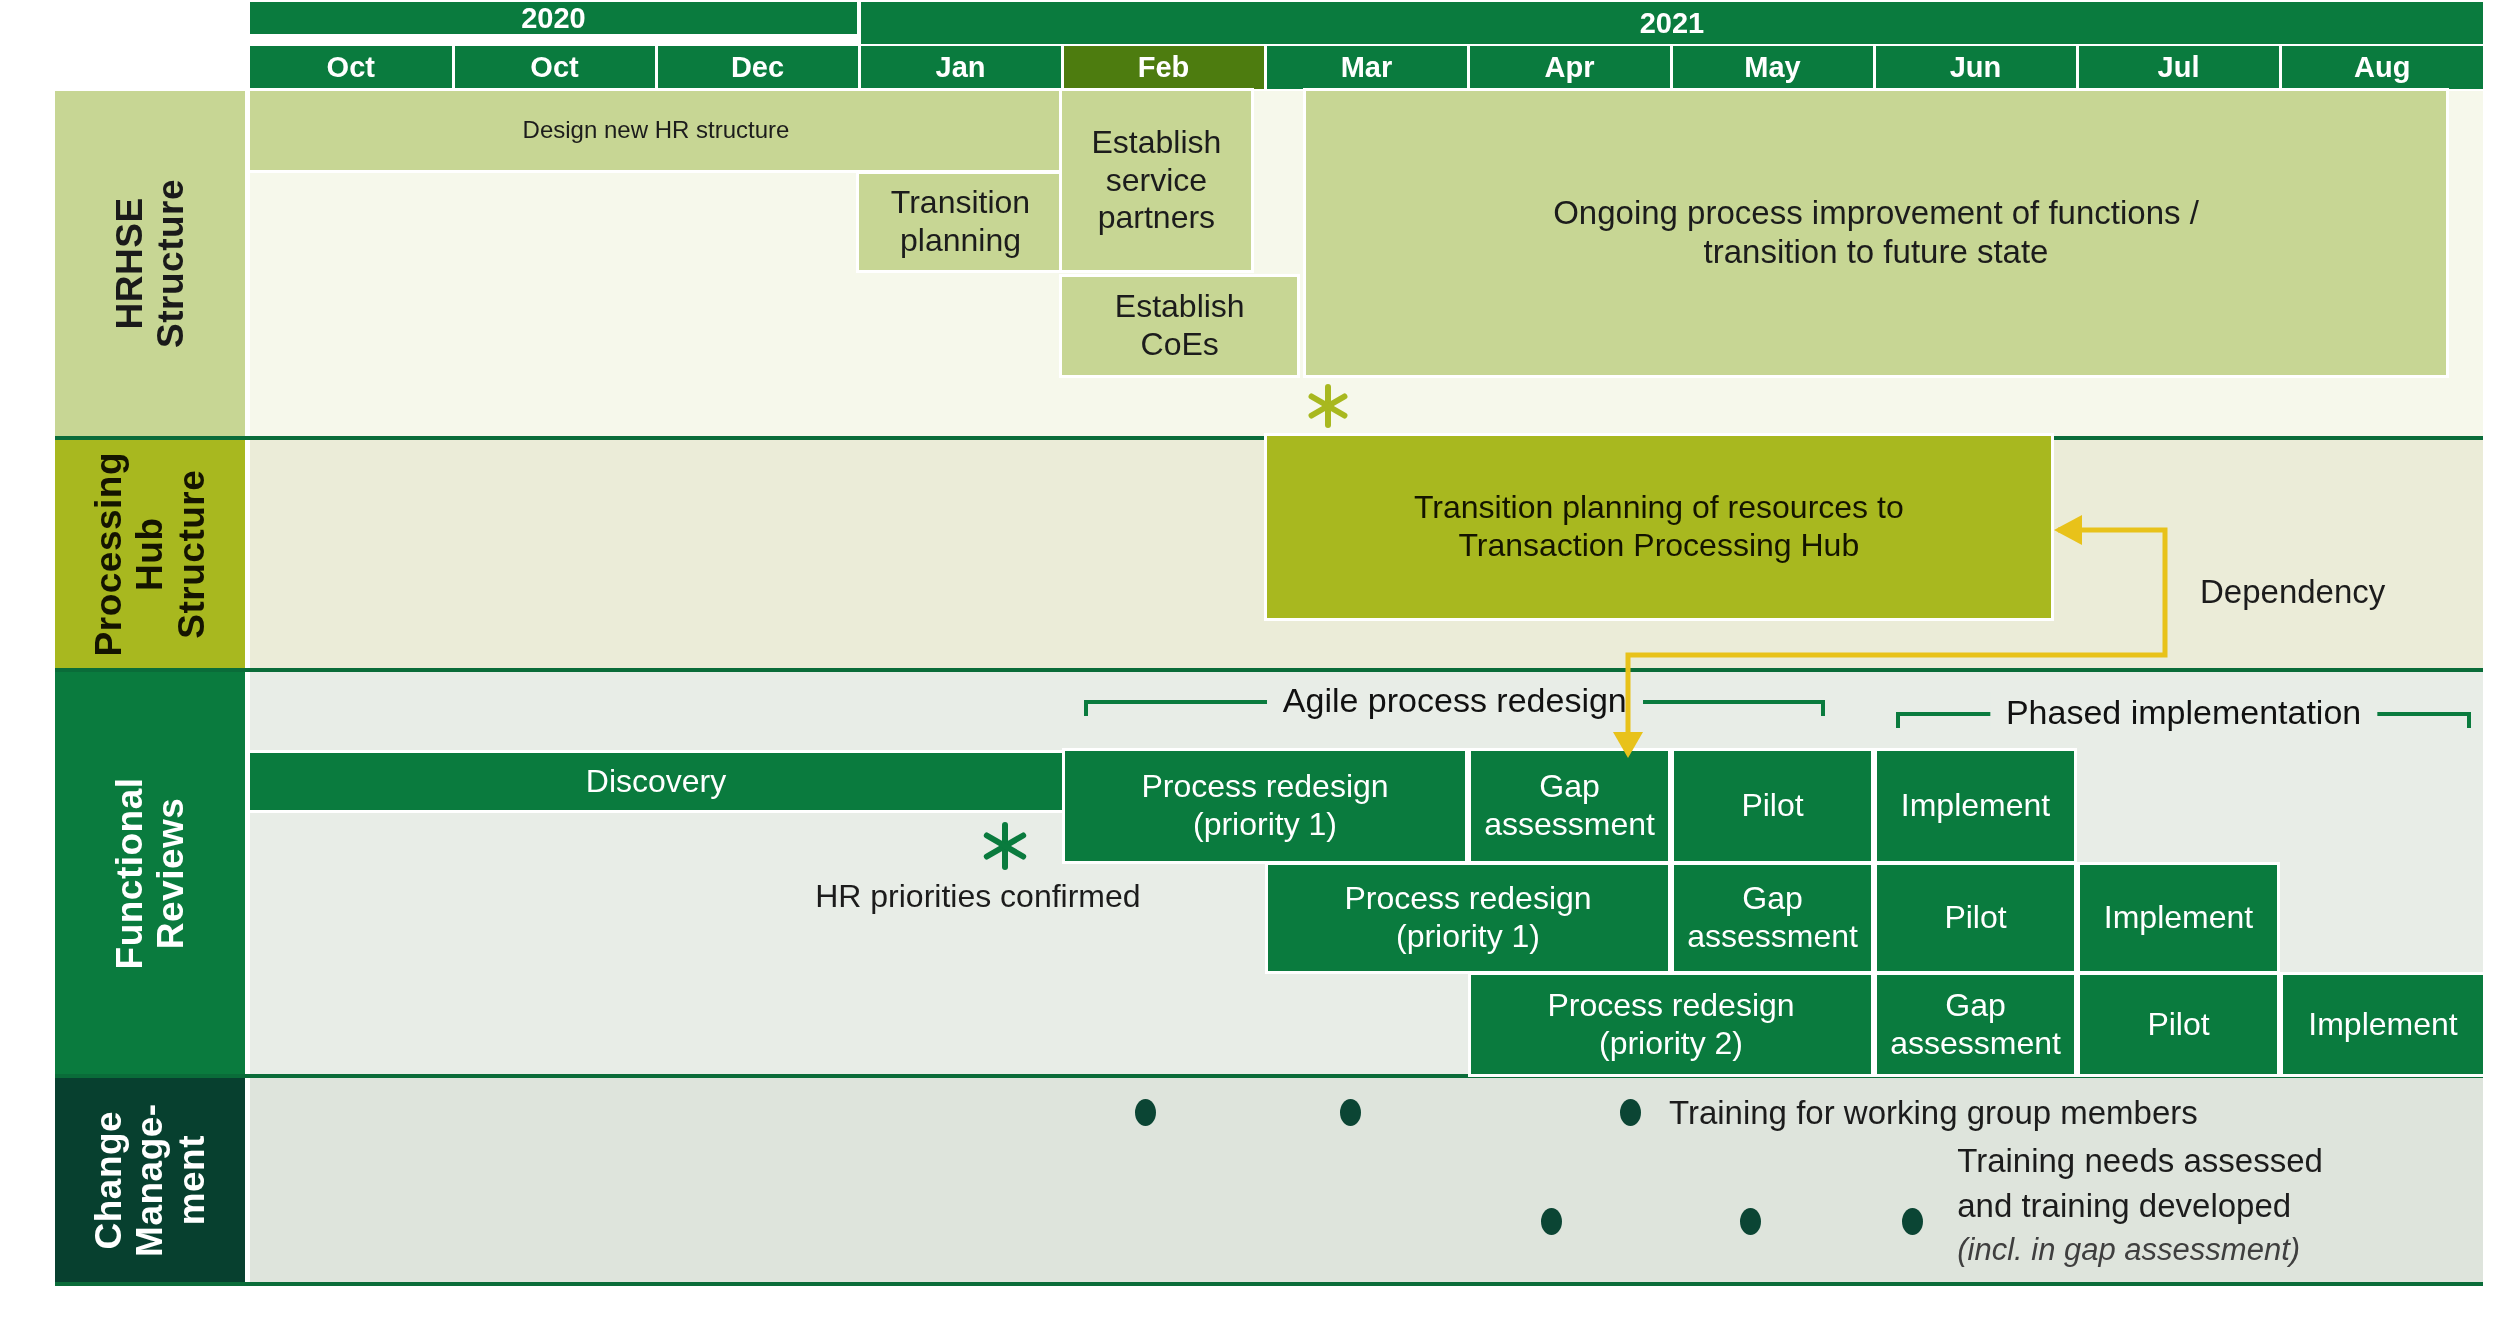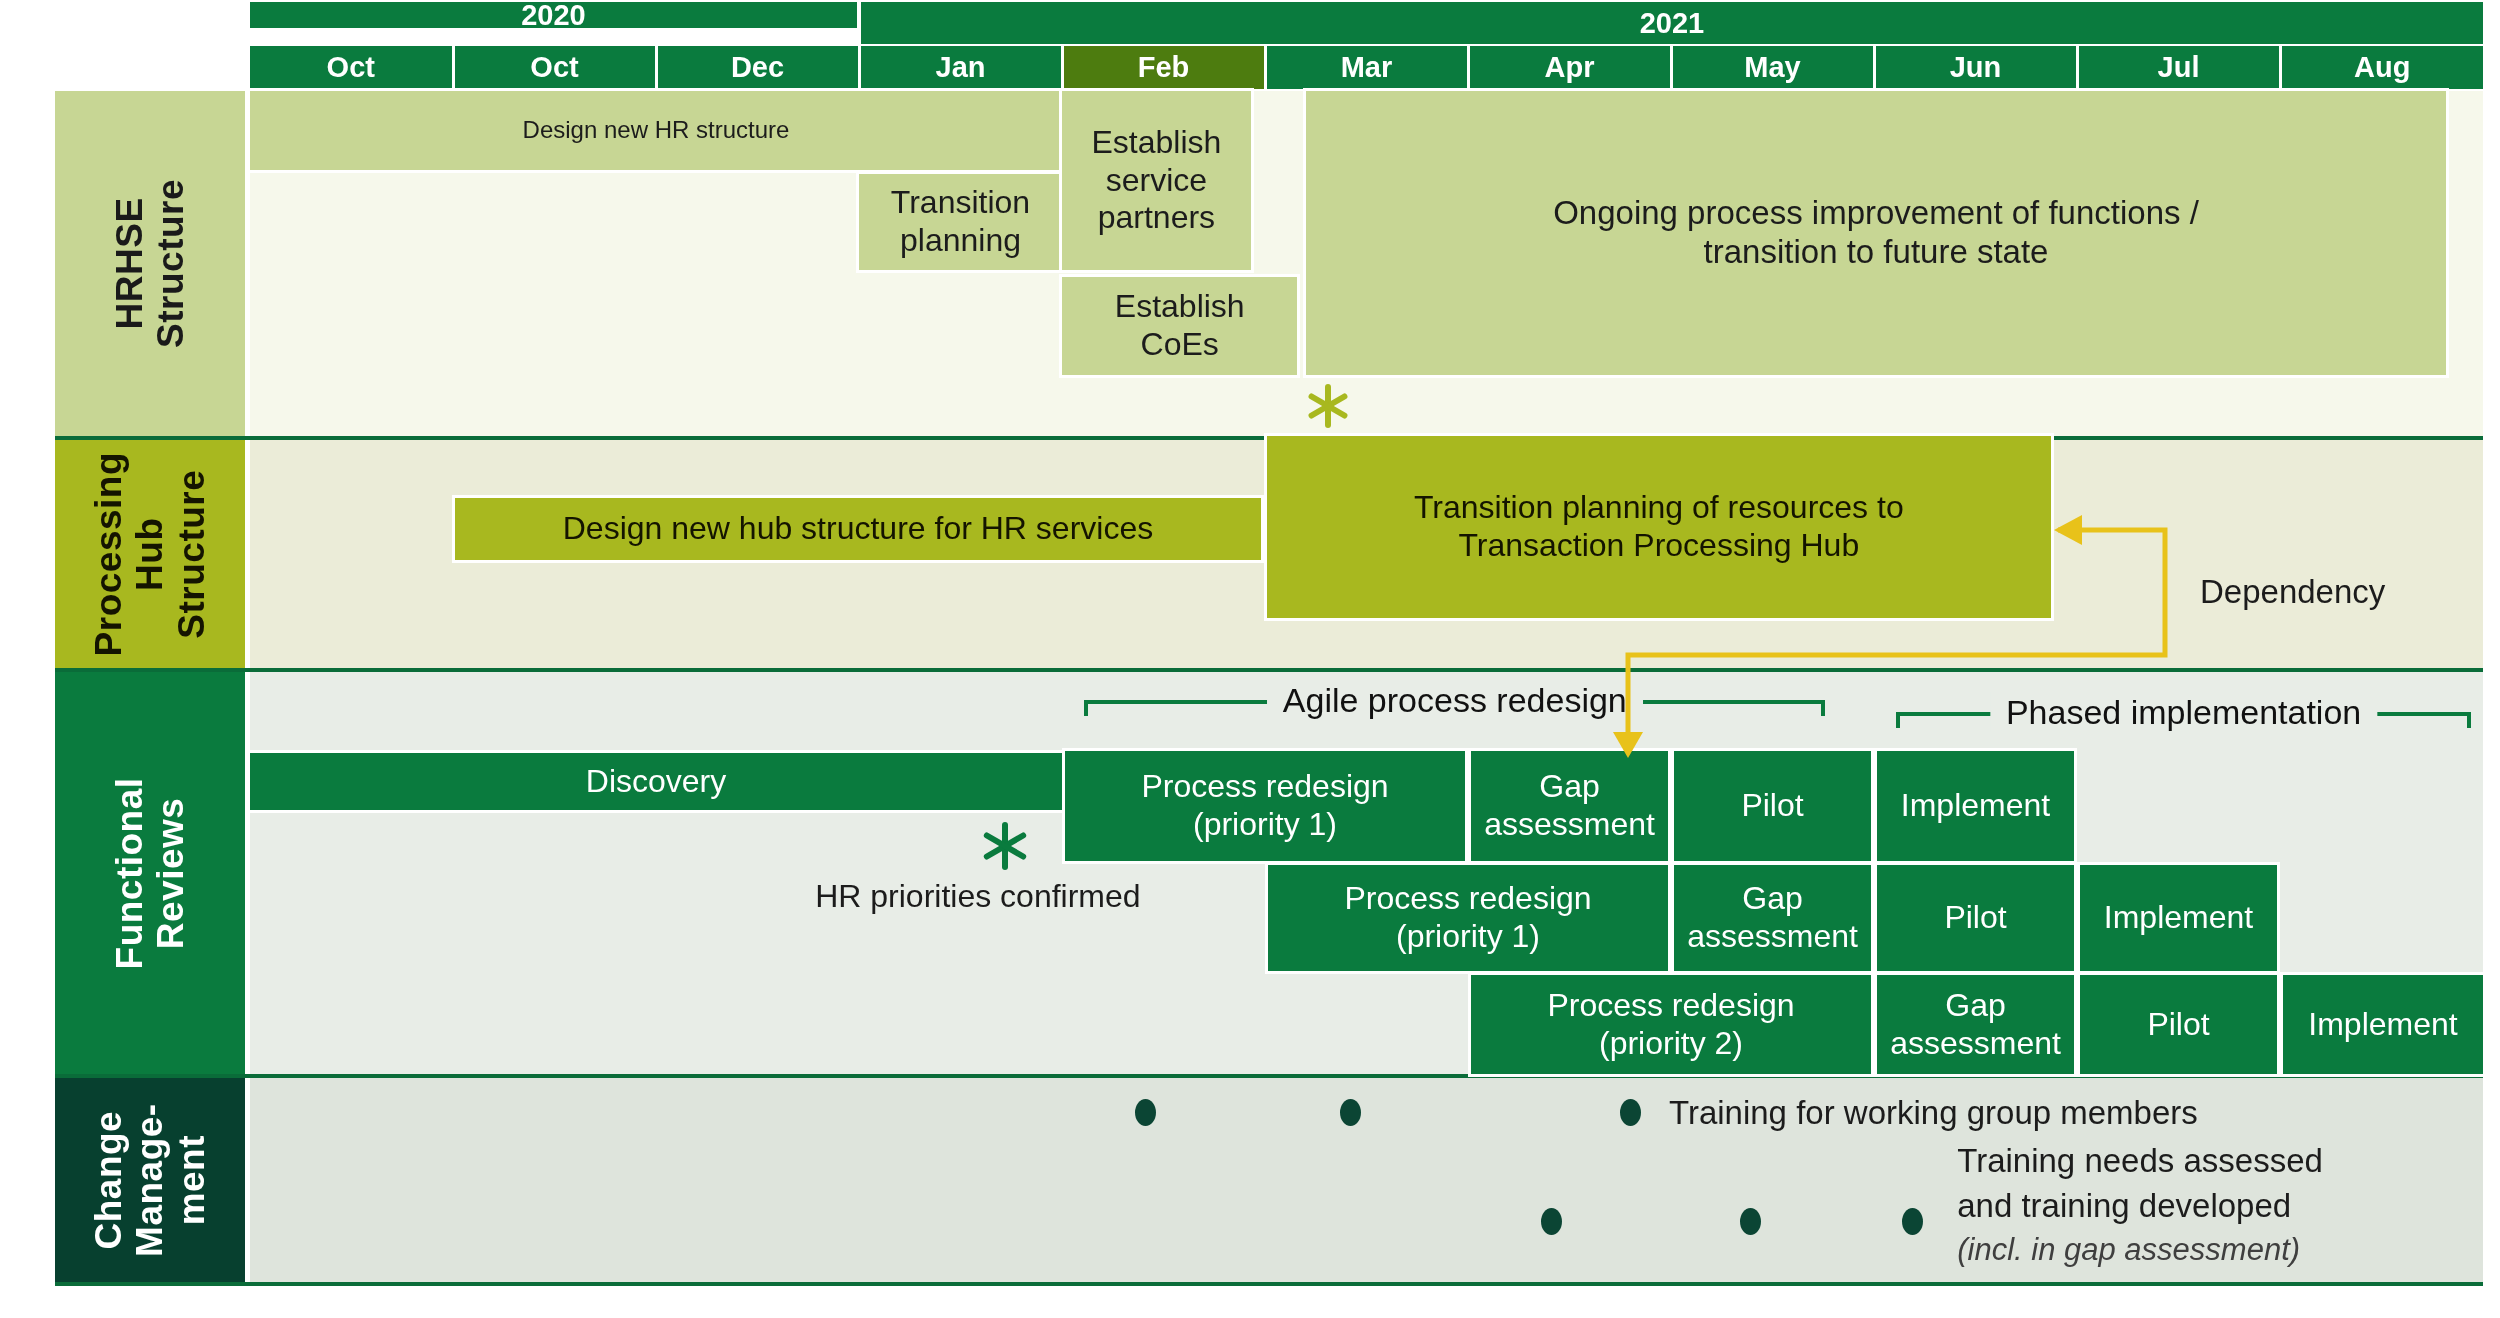--- a/index.html
+++ b/index.html
@@ -22,21 +22,21 @@
                    background:#E8EDE7;padding:0 16px;font-size:34px;color:#111;white-space:nowrap;}
   .dot{border-radius:50%;background:#0B4534;}
   .cm-text{font-size:33px;color:#1c1c1c;white-space:nowrap;}
   .cm-italic{font-style:italic;color:#3f3f3f;font-size:31px;}
   svg{display:block;}
 </style>
 </head>
 <body>
 
 <div id="canvas">
-    <div class="abs hcell" style="left: 250px; top: 2px; width: 607px; height: 26px; background: rgb(10, 123, 62);">2020</div>
+    <div class="abs hcell" style="left: 250px; top: 2px; width: 607px; height: 32px; background: rgb(10, 123, 62);">2020</div>
     <div class="abs hcell" style="left: 861px; top: 2px; width: 1622px; height: 42px; background: rgb(10, 123, 62);">2021</div>
     <div class="abs hcell" style="left: 250px; top: 46px; width: 201.5px; height: 43px; background: rgb(10, 123, 62);">Oct</div>
     <div class="abs hcell" style="left: 454.5px; top: 46px; width: 200px; height: 43px; background: rgb(10, 123, 62);">Oct</div>
     <div class="abs hcell" style="left: 657.5px; top: 46px; width: 200px; height: 43px; background: rgb(10, 123, 62);">Dec</div>
     <div class="abs hcell" style="left: 860.5px; top: 46px; width: 200px; height: 43px; background: rgb(10, 123, 62);">Jan</div>
     <div class="abs hcell" style="left: 1063.5px; top: 46px; width: 200px; height: 43px; background: #4d7c0f;">Feb</div>
     <div class="abs hcell" style="left: 1266.5px; top: 46px; width: 200px; height: 43px; background: rgb(10, 123, 62);">Mar</div>
     <div class="abs hcell" style="left: 1469.5px; top: 46px; width: 200px; height: 43px; background: rgb(10, 123, 62);">Apr</div>
     <div class="abs hcell" style="left: 1672.5px; top: 46px; width: 200px; height: 43px; background: rgb(10, 123, 62);">May</div>
     <div class="abs hcell" style="left: 1875.5px; top: 46px; width: 200px; height: 43px; background: rgb(10, 123, 62);">Jun</div>
@@ -76,21 +76,20 @@
 partners</div>
     <div class="abs bar light" style="left: 1062px; top: 277px; width: 235.48px; height: 98px; background: rgb(199, 214, 148); font-size: 32px;">Establish
 CoEs</div>
     <div class="abs bar light" style="left: 1305.6px; top: 91px; width: 1140.86px; height: 284px; background: rgb(199, 214, 148); font-size: 33px;">Ongoing process improvement of functions /
 transition to future state</div>
     <svg width="44" height="44" viewBox="0 0 44 44" style="position: absolute; left: 1305.75px; top: 384px;">
       <line x1="22" y1="3" x2="22" y2="41" stroke="#A8B81F" stroke-width="6" stroke-linecap="round" transform="rotate(0 22 22)"></line>
       <line x1="22" y1="3" x2="22" y2="41" stroke="#A8B81F" stroke-width="6" stroke-linecap="round" transform="rotate(60 22 22)"></line>
       <line x1="22" y1="3" x2="22" y2="41" stroke="#A8B81F" stroke-width="6" stroke-linecap="round" transform="rotate(120 22 22)"></line>
     </svg>
-    <div class="abs bar olive" style="left: 455.03px; top: 498px; width: 805.91px; height: 62px; background: rgb(168, 184, 31);">Design new hub structure for HR services</div>
     <div class="abs bar olive" style="left: 1267.03px; top: 436px; width: 783.58px; height: 182px; background: rgb(168, 184, 31);">Transition planning of resources to
 Transaction Processing Hub</div>
     <div class="abs note-text" style="left: 2200px; top: 574px; height: 36px; font-size: 33px;">Dependency</div>
     <div class="abs bracket" style="left: 1084.33px; top: 700px; width: 740.95px; height: 16px;">
       <span class="blabel">Agile process redesign</span>
     </div>
     <div class="abs bracket" style="left: 1896.33px; top: 712px; width: 574.49px; height: 16px;">
       <span class="blabel">Phased implementation</span>
     </div>
     <div class="abs bar green" style="left: 250px; top: 753px; width: 812px; height: 57px; background: rgb(10, 123, 62);">Discovery</div>

